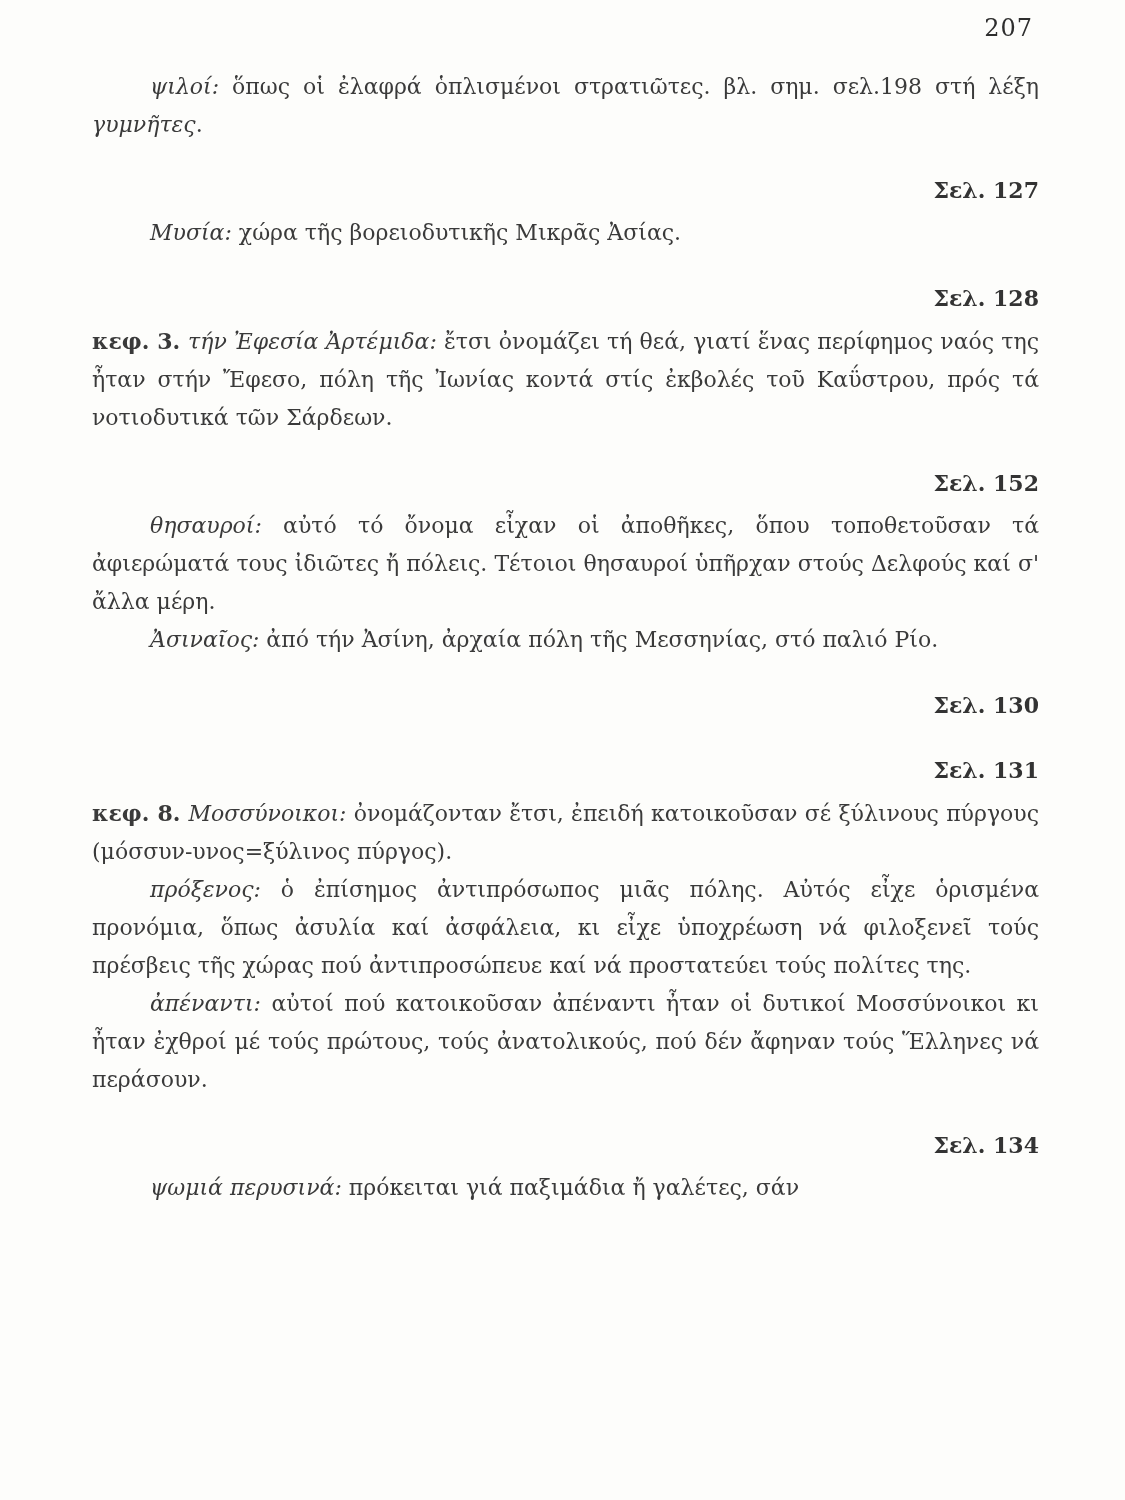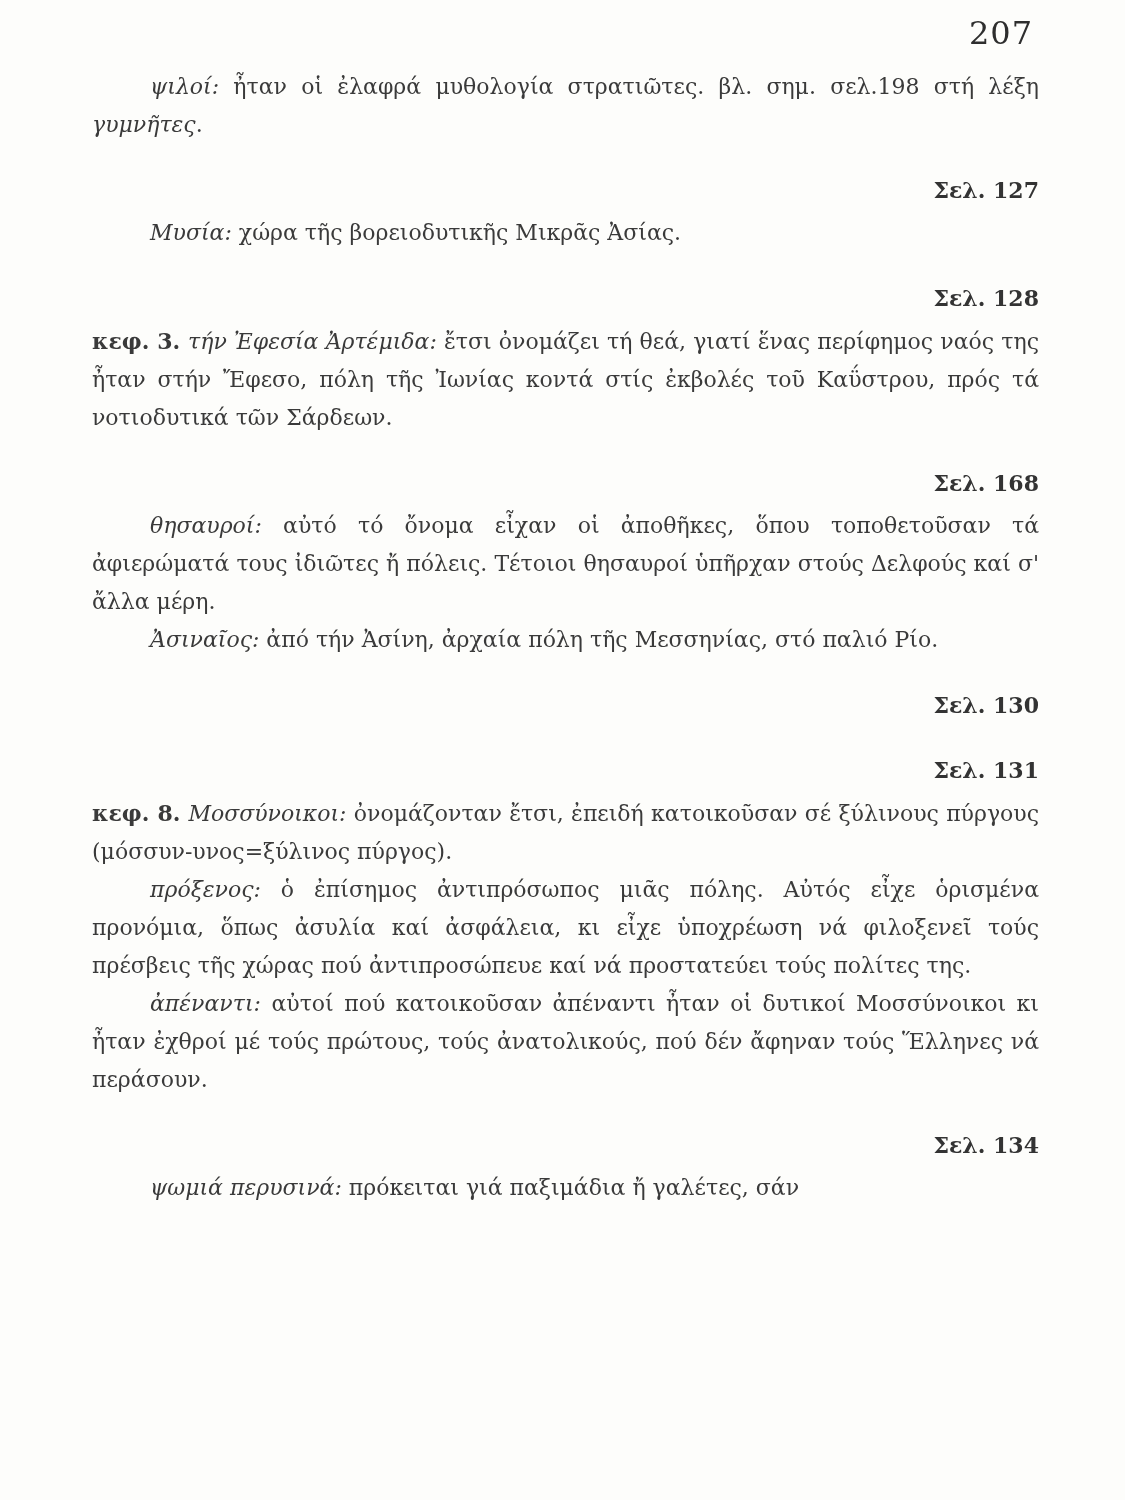--- a/index.html
+++ b/index.html
@@ -16,21 +16,21 @@
     box-sizing: border-box;
     padding: 16px 86px 0 92px;
     font-family: "DejaVu Serif", "Liberation Serif", serif;
     color: #3a3a3a;
     overflow: hidden;
   }
   .page-number {
     position: absolute;
     top: 14px;
     right: 92px;
-    font-size: 32px;
+    font-size: 24px;
     letter-spacing: 1px;
     color: #2e2e2e;
   }
   .content {
     margin-top: 52px;
     font-size: 22px;
     line-height: 38px;
     text-align: justify;
   }
   .sec-heading {
@@ -50,26 +50,26 @@
   .run-italic { font-style: italic; }
   .run-bold   { font-weight: bold; }
   .run-normal { font-style: normal; }
 </style>
 </head>
 <body>
 
 <div class="page">
   <div class="page-number">207</div>
   <div class="content">
-      <p class="para"><span class="run-italic">ψιλοί:</span><span class="run-normal"> ἦταν οἱ ἐλαφρά μυθολογία στρατιῶτες. βλ. σημ. σελ.198 στή λέξη </span><span class="run-italic">γυμνῆτες</span><span class="run-normal">.</span></p>
+      <p class="para"><span class="run-italic">ψιλοί:</span><span class="run-normal"> ὅπως οἱ ἐλαφρά ὁπλισμένοι στρατιῶτες. βλ. σημ. σελ.198 στή λέξη </span><span class="run-italic">γυμνῆτες</span><span class="run-normal">.</span></p>
       <div class="sec-heading">Σελ. 127</div>
       <p class="para"><span class="run-italic">Μυσία:</span><span class="run-normal"> χώρα τῆς βορειοδυτικῆς Μικρᾶς Ἀσίας.</span></p>
       <div class="sec-heading">Σελ. 128</div>
       <p class="para no-indent"><span class="run-bold">κεφ. 3. </span><span class="run-italic">τήν Ἐφεσία Ἀρτέμιδα:</span><span class="run-normal"> ἔτσι ὀνομάζει τή θεά, γιατί ἕνας περίφημος ναός της ἦταν στήν Ἔφεσο, πόλη τῆς Ἰωνίας κοντά στίς ἐκβολές τοῦ Καΰστρου, πρός τά νοτιοδυτικά τῶν Σάρδεων.</span></p>
-      <div class="sec-heading">Σελ. 168</div>
+      <div class="sec-heading">Σελ. 152</div>
       <p class="para"><span class="run-italic">θησαυροί:</span><span class="run-normal"> αὐτό τό ὄνομα εἶχαν οἱ ἀποθῆκες, ὅπου τοποθετοῦσαν τά ἀφιερώματά τους ἰδιῶτες ἤ πόλεις. Τέτοιοι θησαυροί ὑπῆρχαν στούς Δελφούς καί σ' ἄλλα μέρη.</span></p>
       <p class="para"><span class="run-italic">Ἀσιναῖος:</span><span class="run-normal"> ἀπό τήν Ἀσίνη, ἀρχαία πόλη τῆς Μεσσηνίας, στό παλιό Ρίο.</span></p>
       <div class="sec-heading">Σελ. 130</div>
       <div class="sec-heading">Σελ. 131</div>
       <p class="para no-indent"><span class="run-bold">κεφ. 8. </span><span class="run-italic">Μοσσύνοικοι:</span><span class="run-normal"> ὀνομάζονταν ἔτσι, ἐπειδή κατοικοῦσαν σέ ξύλινους πύργους (μόσσυν-υνος=ξύλινος πύργος).</span></p>
       <p class="para"><span class="run-italic">πρόξενος:</span><span class="run-normal"> ὁ ἐπίσημος ἀντιπρόσωπος μιᾶς πόλης. Αὐτός εἶχε ὁρισμένα προνόμια, ὅπως ἀσυλία καί ἀσφάλεια, κι εἶχε ὑποχρέωση νά φιλοξενεῖ τούς πρέσβεις τῆς χώρας πού ἀντιπροσώπευε καί νά προστατεύει τούς πολίτες της.</span></p>
       <p class="para"><span class="run-italic">ἀπέναντι:</span><span class="run-normal"> αὐτοί πού κατοικοῦσαν ἀπέναντι ἦταν οἱ δυτικοί Μοσσύνοικοι κι ἦταν ἐχθροί μέ τούς πρώτους, τούς ἀνατολικούς, πού δέν ἄφηναν τούς Ἕλληνες νά περάσουν.</span></p>
       <div class="sec-heading">Σελ. 134</div>
       <p class="para"><span class="run-italic">ψωμιά περυσινά:</span><span class="run-normal"> πρόκειται γιά παξιμάδια ἤ γαλέτες, σάν</span></p>
     </div>

